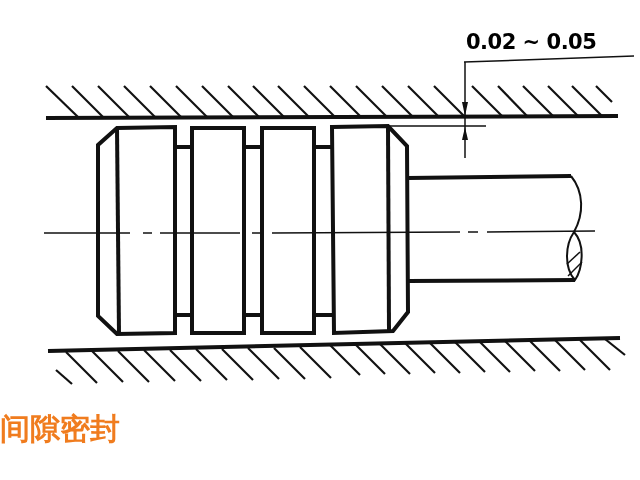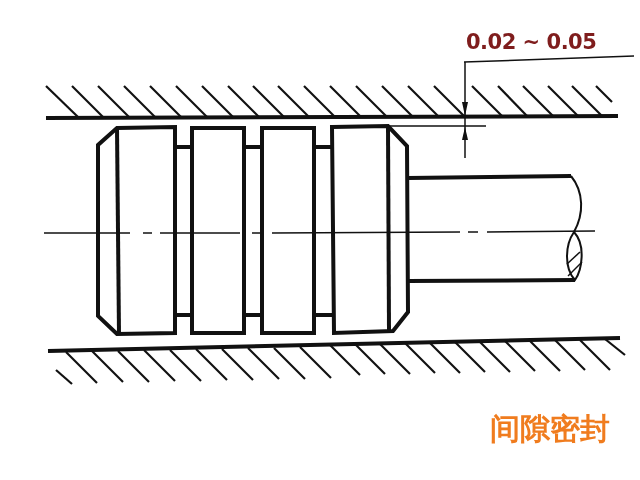--- a/index.html
+++ b/index.html
@@ -1,19 +1,19 @@
 <!DOCTYPE html>
 <html><head>
 <meta charset="utf-8">
 <style>
   html, body { margin: 0; padding: 0; background: #ffffff; }
   body { width: 640px; height: 480px; position: relative; overflow: hidden; font-family: "DejaVu Sans", sans-serif; }
   #drawing { position: absolute; left: 0; top: 0; }
-  .dim-text { position: absolute; left: 466px; top: 30px; font-family: "DejaVu Sans", sans-serif; font-weight: bold; font-size: 21px; color: #7f1d1d; letter-spacing: -0.5px; }
-  .caption { position: absolute; left: 0; width: 610px; top: 409px; text-align: right; font-family: "DejaVu Sans", sans-serif; font-weight: bold; font-size: 30px; color: #f07c1e; }
+  .dim-text { position: absolute; left: 466px; top: 30px; font-family: "DejaVu Sans", sans-serif; font-weight: bold; font-size: 21px; color: #000000; letter-spacing: -0.5px; }
+  .caption { position: absolute; left: 0; width: 610px; top: 409px; text-align: left; font-family: "DejaVu Sans", sans-serif; font-weight: bold; font-size: 30px; color: #f07c1e; }
 </style>
 </head>
 <body>
 
 <svg id="drawing" width="640" height="480" viewBox="0 0 640 480" xmlns="http://www.w3.org/2000/svg">
   <g stroke="#111" fill="none">
     <line x1="46" y1="118" x2="618" y2="116" stroke-width="4"></line>
     <g stroke-width="2.2">
       <line x1="46" y1="86" x2="78" y2="117"></line>
       <line x1="72" y1="86" x2="103" y2="117"></line>

